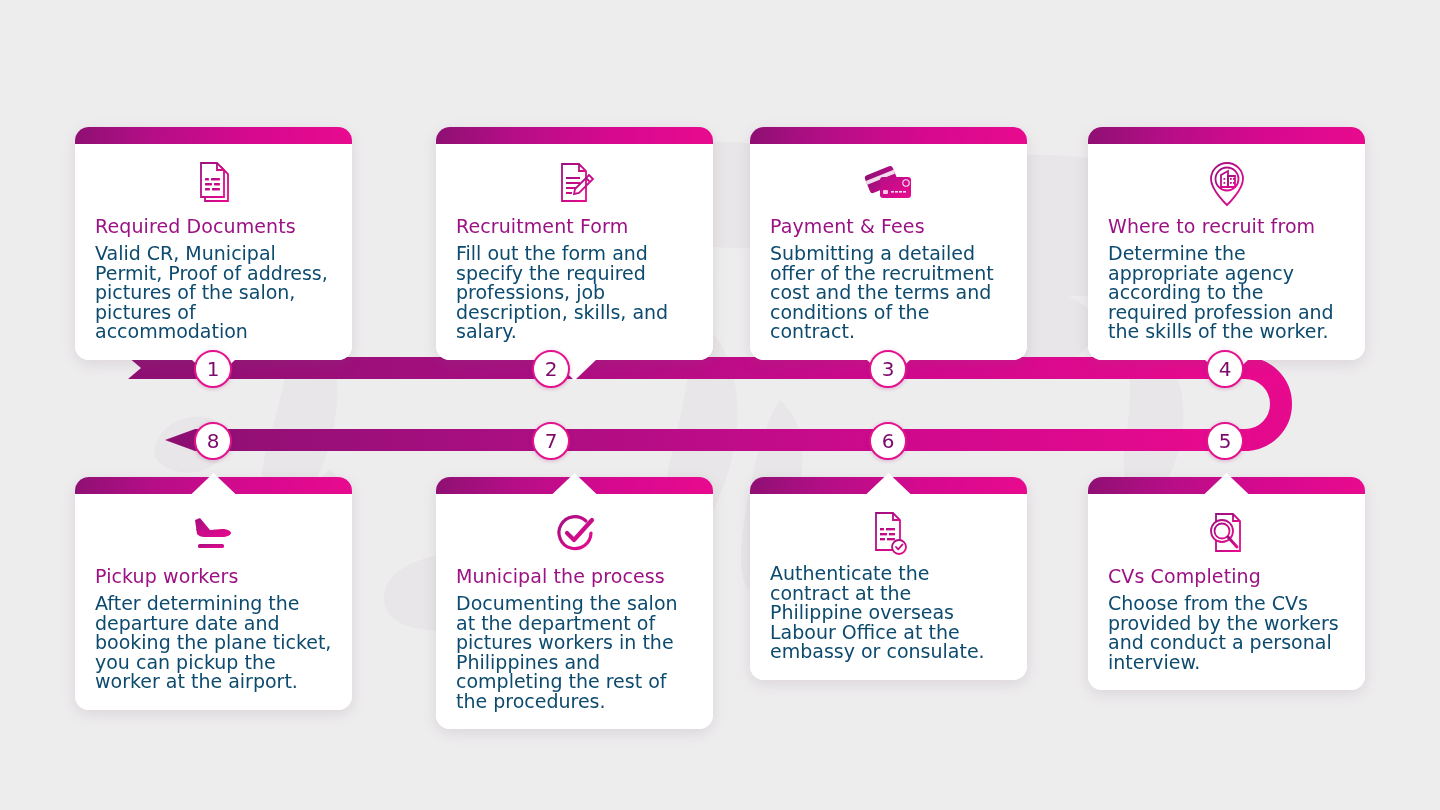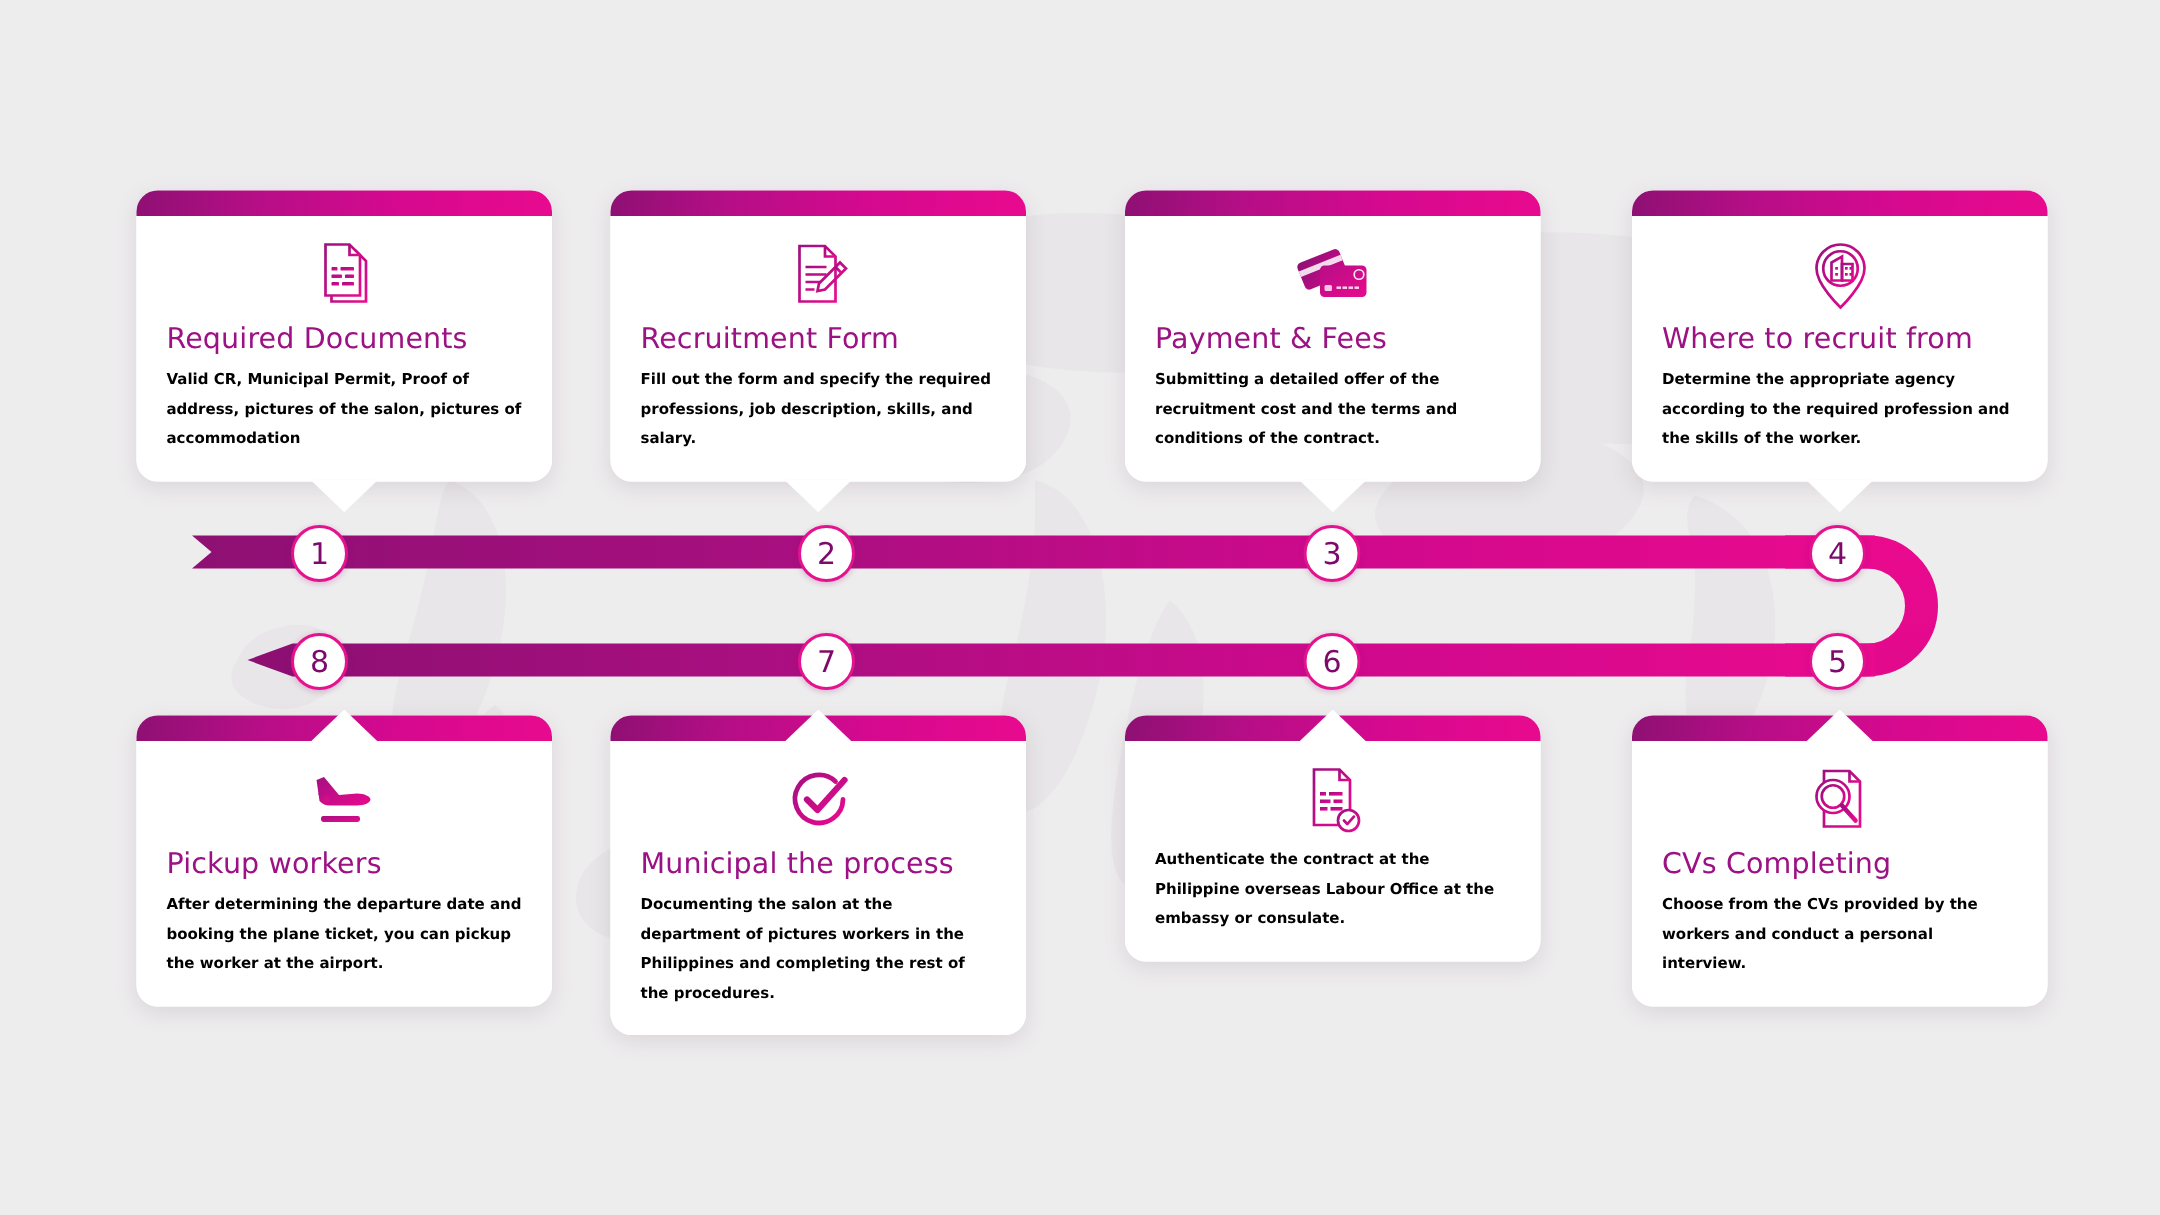--- a/index.html
+++ b/index.html
@@ -71,24 +71,24 @@
   }
   .card-title {
     font-size: 19px;
     line-height: 24px;
     color: #9c1183;
     font-weight: 400;
     margin-bottom: 6px;
     letter-spacing: 0.1px;
   }
   .card-text {
-    font-size: 10px;
+    font-size: 19px;
     line-height: 19.5px;
-    color: #000000;
-    font-weight: 700;
+    color: #0c4a6e;
+    font-weight: 400;
   }
 
   
   .tail {
     position: absolute;
     left: 50%;
     width: 46px; height: 22px;
     margin-left: -23px;
     background: #ffffff;
   }
@@ -99,22 +99,22 @@
   }
   .tail-up {
     top: -21px;
     clip-path: polygon(50% 0, 100% 100%, 0 100%);
   }
 
   
   .row-top    { top: 127px; }
   .row-bottom { top: 477px; }
 
-  .col-1 { left: 91px;   }
-  .col-2 { left: 407px;  }
+  .col-1 { left: 75px;   }
+  .col-2 { left: 436px;  }
   .col-3 { left: 750px;  }
   .col-4 { left: 1088px; }
 
   
   .num {
     position: absolute;
     width: 38px; height: 38px;
     border-radius: 50%;
     background: #ffffff;
     border: 2px solid #e4128e;

